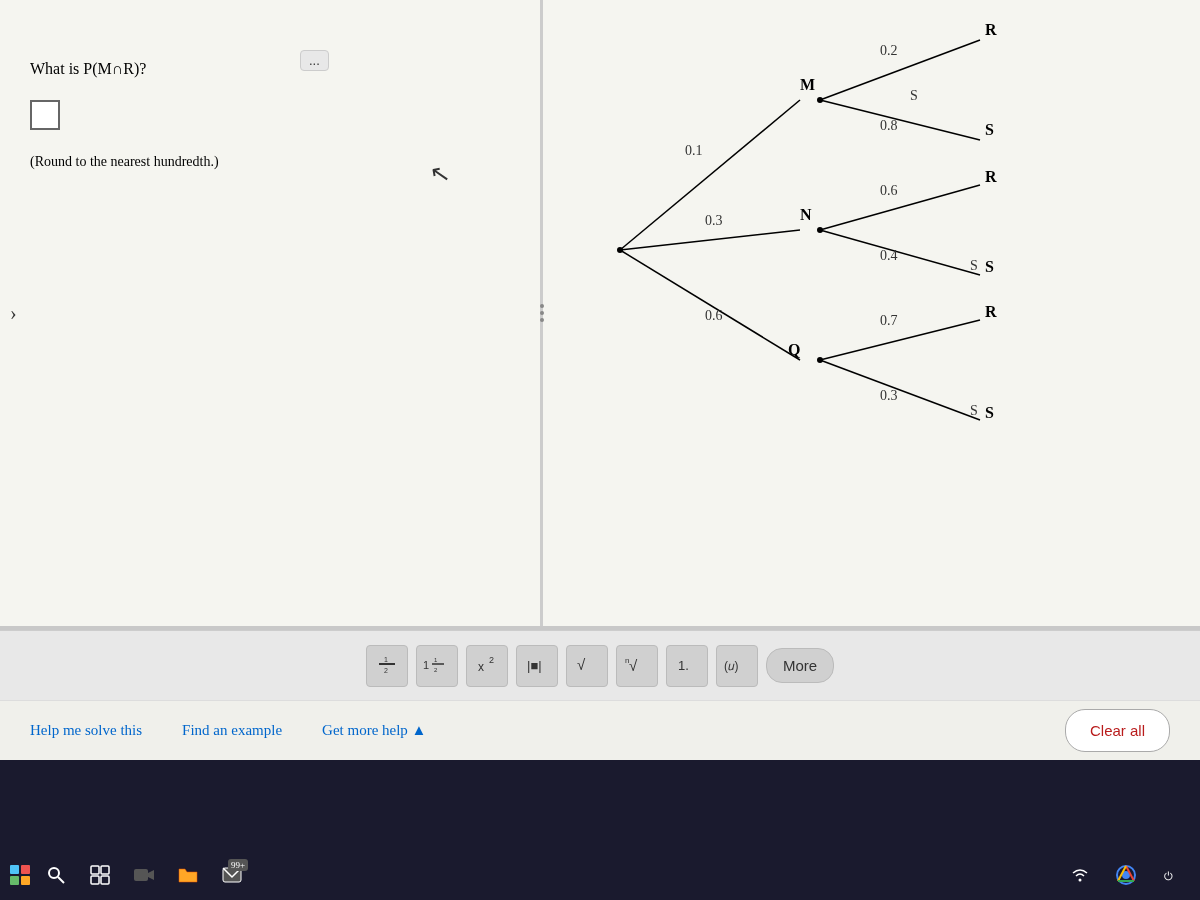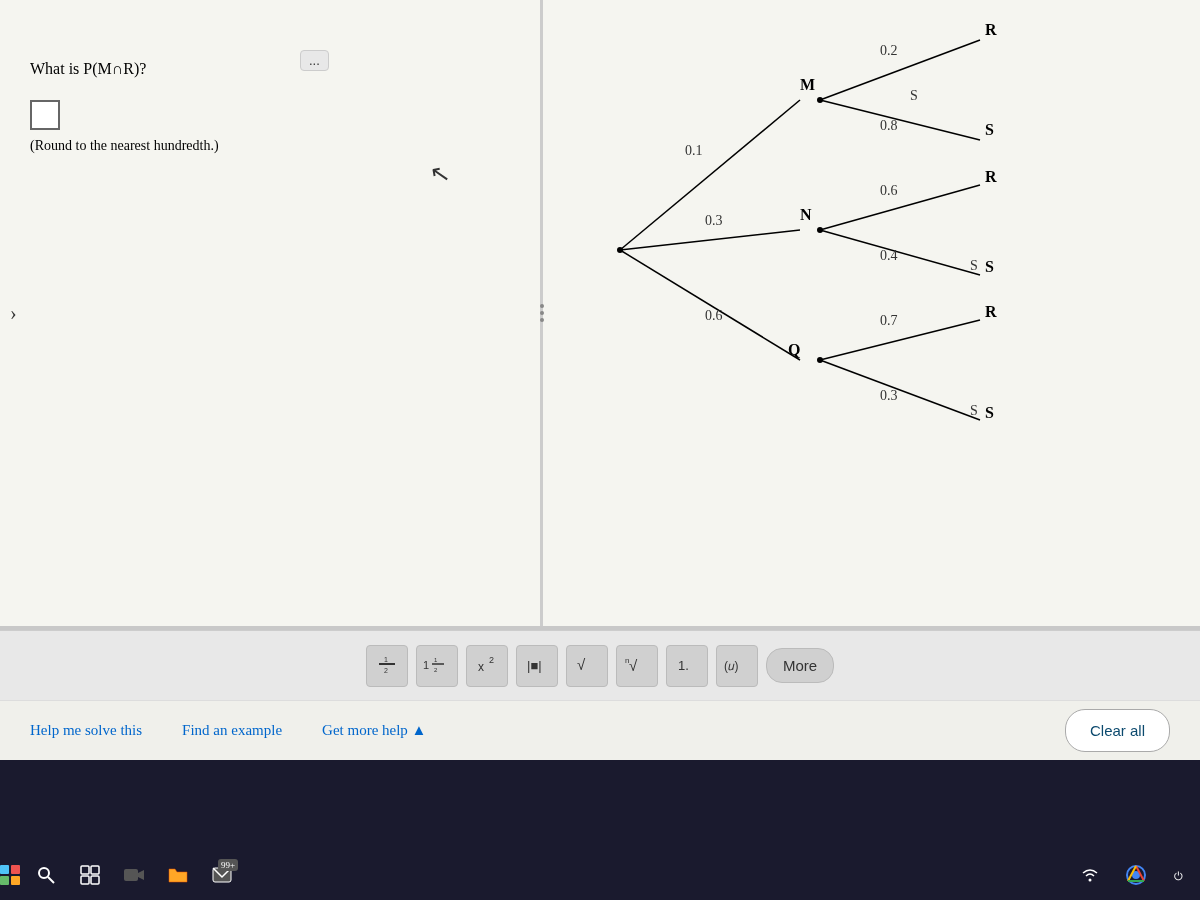--- a/index.html
+++ b/index.html
@@ -67,21 +67,21 @@
       height: 30px;
       border: 2px solid #666;
       display: inline-block;
       vertical-align: middle;
       background: white;
     }
 
     .round-note {
       font-size: 14px;
       color: #000;
-      margin-top: 8px;
+      margin-top: 24px;
     }
 
     
     .tree-container {
       position: absolute;
       right: 0;
       top: 0;
       width: 680px;
       height: 500px;
     }
@@ -156,34 +156,34 @@
 
     .clear-all-btn {
       position: absolute;
       right: 30px;
       background: white;
       border: 1px solid #aaa;
       border-radius: 20px;
       padding: 12px 24px;
       font-size: 15px;
       cursor: pointer;
-      color: #0c4a6e;
+      color: #b91c1c;
     }
 
     
     .taskbar {
       position: absolute;
       bottom: 0;
       left: 0;
       width: 1200px;
       height: 50px;
       background: #1a1a2e;
       display: flex;
       align-items: center;
-      padding: 0 0;
+      padding: 0 10px;
       gap: 8px;
     }
 
     .taskbar-item {
       display: flex;
       align-items: center;
       justify-content: center;
       cursor: pointer;
     }
 

